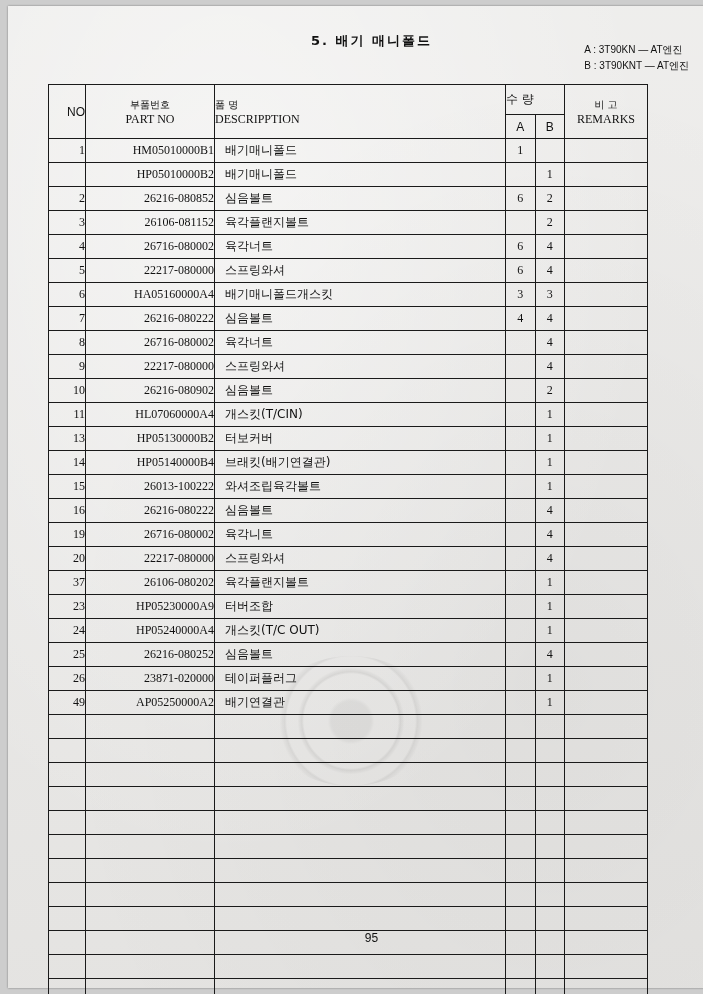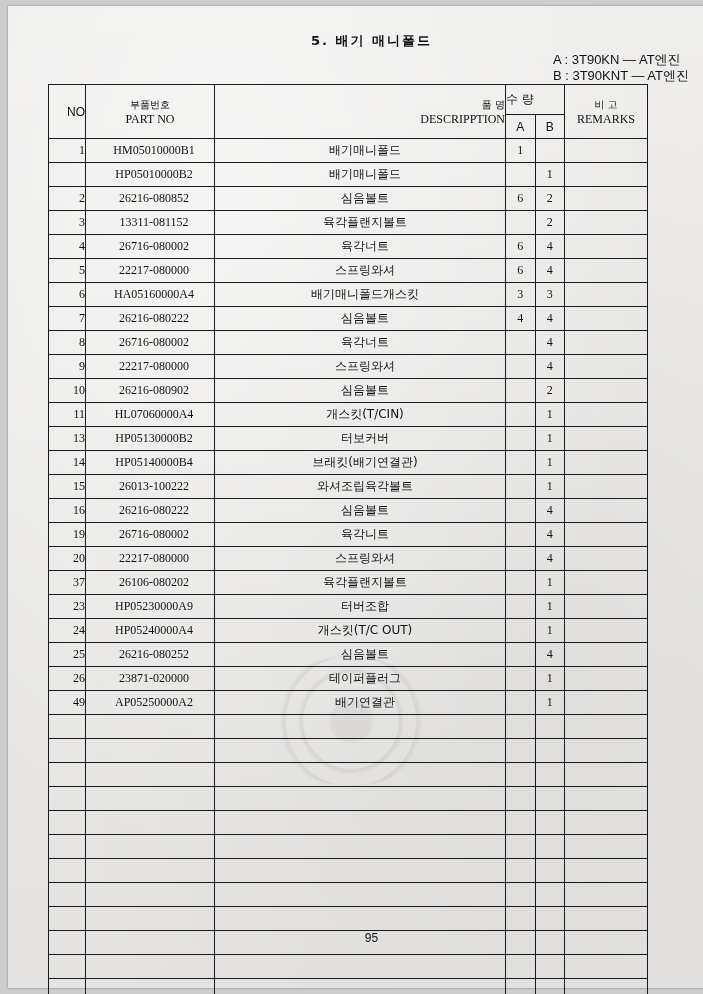--- a/index.html
+++ b/index.html
@@ -44,25 +44,24 @@
     font-weight: bold;
     font-size: 17px;
     letter-spacing: 1px;
     color: #111;
   }
   .engine-notes {
     position: absolute;
     right: 46px;
     top: 36px;
     font-family: "Liberation Sans", sans-serif;
-    font-size: 13px;
+    font-size: 10px;
     color: #111;
     line-height: 16px;
     text-align: left;
-    margin-top: 10px;
   }
   .table-wrap {
     position: absolute;
     left: 40px;
     top: 78px;
     width: 600px;
   }
   table.parts {
     border-collapse: collapse;
     width: 600px;
@@ -71,22 +70,22 @@
   }
   table.parts td, table.parts th {
     border: 1px solid #1a1a1a;
     font-size: 12px;
     color: #111;
     padding: 0;
     height: 23px;
     font-weight: normal;
   }
   .c-no      { width: 36px;  text-align: right; }
-  .c-part    { width: 128px; text-align: center;  padding-left: 8px !important; }
-  .c-desc    { width: 290px; text-align: center;  padding-left: 10px !important; }
+  .c-part    { width: 128px; text-align: right;  padding-left: 8px !important; }
+  .c-desc    { width: 290px; text-align: left;  padding-left: 10px !important; }
   .c-qa      { width: 32px;  text-align: center; }
   .c-qb      { width: 32px;  text-align: center; }
   .c-rem     { width: 82px;  text-align: center; }
 
   thead td {
     font-family: "Liberation Sans", sans-serif;
     font-size: 11.5px;
     text-align: left;
   }
   .hdr-main {
@@ -153,21 +152,21 @@
 
   <div class="table-wrap">
     <table class="parts">
       <thead>
         <tr class="hdr-main">
           <td class="c-no" rowspan="2">NO</td>
           <td class="c-part hdr-two-line" rowspan="2" style="text-align:center; padding-left:0 !important;">
             <span class="l1">부품번호</span>
             <span class="l2">PART NO</span>
           </td>
-          <td class="c-desc hdr-two-line" rowspan="2" style="text-align:right; padding-left:0 !important;">
+          <td class="c-desc hdr-two-line" rowspan="2" style="text-align:left; padding-left:0 !important;">
             <span class="l1">품        명</span>
             <span class="l2">DESCRIPPTION</span>
           </td>
           <td class="kr" colspan="2">수      량</td>
           <td class="c-rem kr hdr-two-line" rowspan="2">
             <span class="l1">비       고</span>
             <span class="l2">REMARKS</span>
           </td>
         </tr>
         <tr class="hdr-sub">
@@ -195,21 +194,21 @@
           <tr>
             <td class="c-no bold-no">2</td>
             <td class="c-part">26216-080852</td>
             <td class="c-desc kr">심음볼트</td>
             <td class="c-qa">6</td>
             <td class="c-qb">2</td>
             <td class="c-rem"></td>
           </tr>
           <tr>
             <td class="c-no bold-no">3</td>
-            <td class="c-part">13311-081152</td>
+            <td class="c-part">26106-081152</td>
             <td class="c-desc kr">육각플랜지볼트</td>
             <td class="c-qa"></td>
             <td class="c-qb">2</td>
             <td class="c-rem"></td>
           </tr>
           <tr>
             <td class="c-no bold-no">4</td>
             <td class="c-part">26716-080002</td>
             <td class="c-desc kr">육각너트</td>
             <td class="c-qa">6</td>

